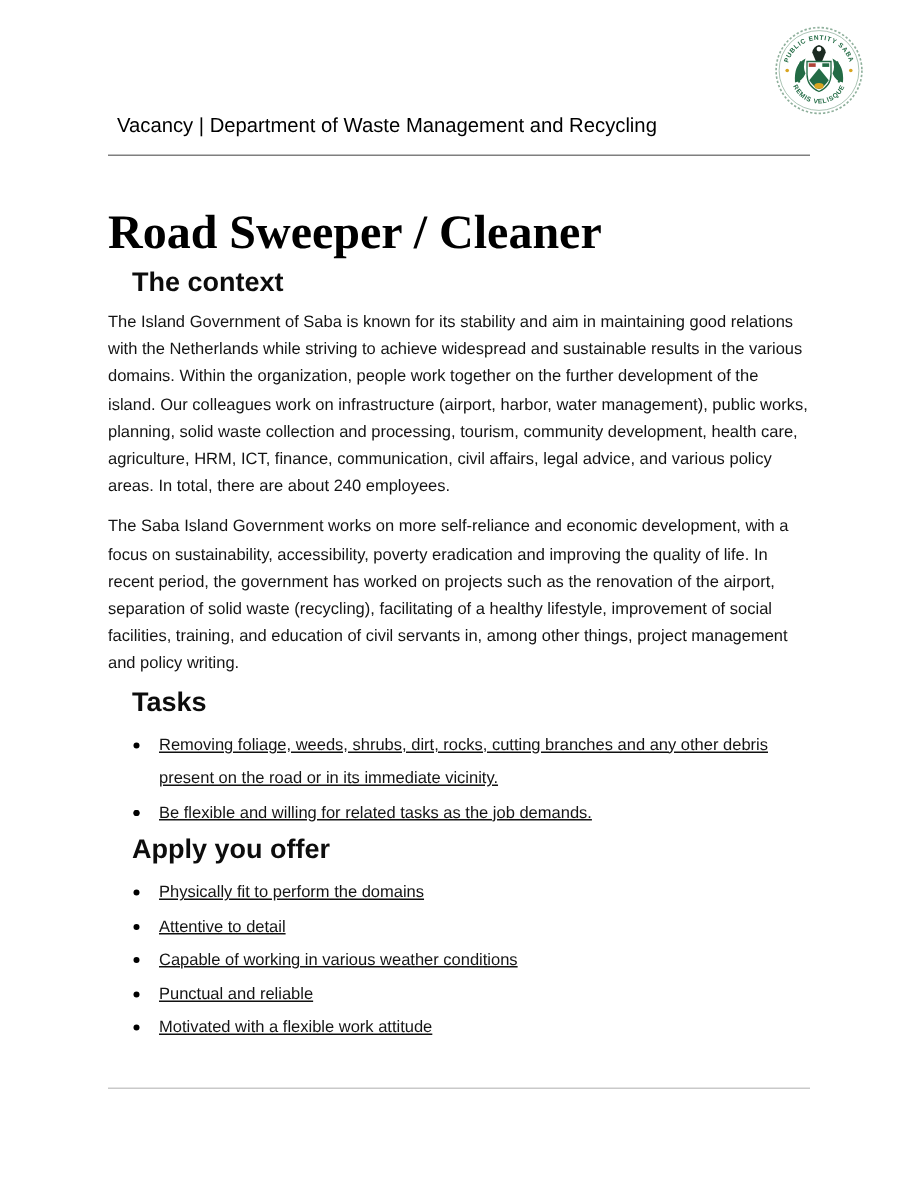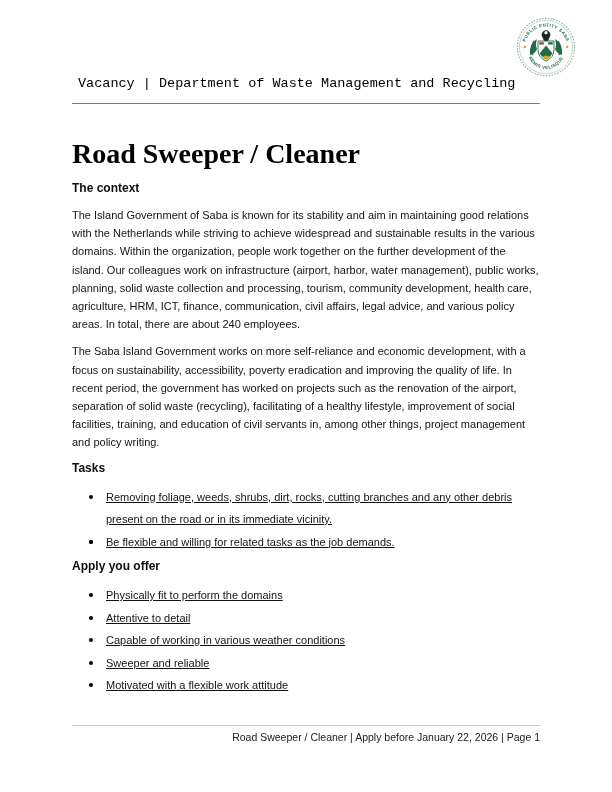--- a/index.html
+++ b/index.html
@@ -18,21 +18,21 @@
     position: absolute;
     left: 516px;
     top: 17px;
     width: 60px;
     height: 60px;
   }
   .header-text {
     position: absolute;
     left: 78px;
     top: 76px;
-    font-family: Liberation Mono, monospace;
+    font-family: Liberation Sans, sans-serif;
     font-size: 13.5px;
     color: #000000;
     white-space: nowrap;
   }
   .header-rule {
     position: absolute;
     left: 72px;
     top: 103px;
     width: 468px;
     border-top: 1.3px solid #7f7f7f;
@@ -41,31 +41,31 @@
   
   .content {
     position: absolute;
     left: 72px;
     top: 140px;
     width: 468px;
   }
   .job-title {
     font-family: "Liberation Serif", serif;
     font-weight: bold;
-    font-size: 28px;
+    font-size: 32px;
     line-height: 28px;
     color: #000000;
     margin: 0 0 13px 0;
   }
   .section-heading {
-    font-size: 12px;
+    font-size: 18px;
     font-weight: bold;
     line-height: 15px;
     color: #0d0d0d;
-    margin: 0 0 10px 0;
+    margin: 0 0 10px 16px;
   }
   .para {
     font-size: 11px;
     line-height: 18.2px;
     margin: 0 0 9px 0;
     color: #141414;
   }
   .bullet-list {
     list-style: none;
     margin: 2px 0 6px 0;
@@ -192,25 +192,24 @@
       <li class="bullet-item">
         <span class="bullet-dot"></span>
         <span>Attentive to detail</span>
       </li>
       <li class="bullet-item">
         <span class="bullet-dot"></span>
         <span>Capable of working in various weather conditions</span>
       </li>
       <li class="bullet-item">
         <span class="bullet-dot"></span>
-        <span>Sweeper and reliable</span>
+        <span>Punctual and reliable</span>
       </li>
       <li class="bullet-item">
         <span class="bullet-dot"></span>
         <span>Motivated with a flexible work attitude</span>
       </li>
     </ul>
   </div>
 
   <div class="footer-rule"></div>
-  <div class="footer-text">Road Sweeper / Cleaner | Apply before January 22, 2026 | Page 1</div>
 
 </div>
 
 </body></html>

